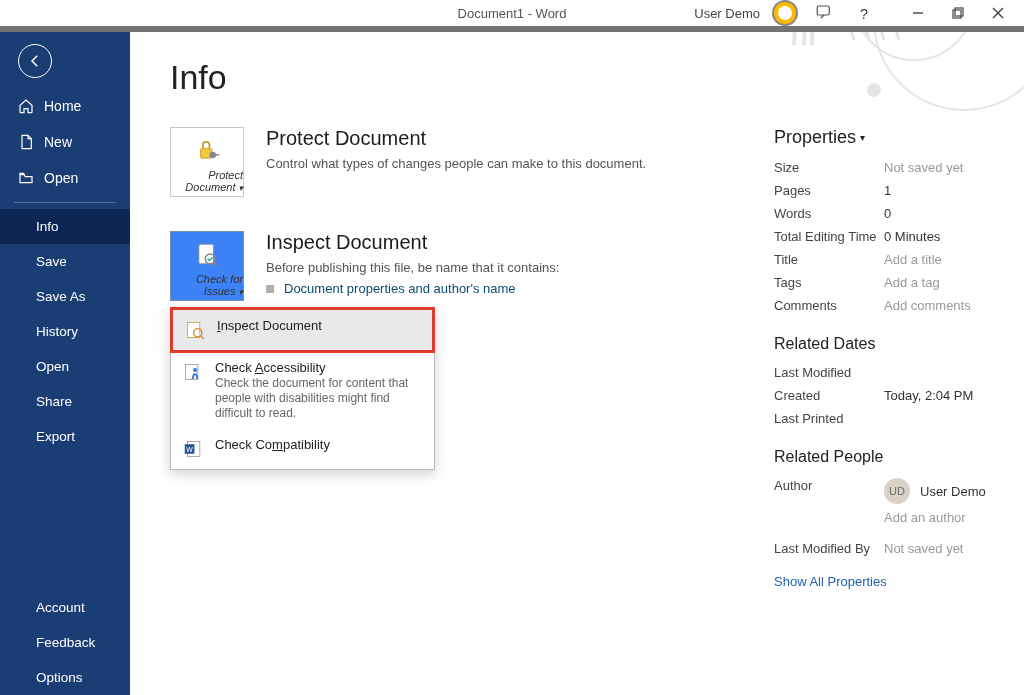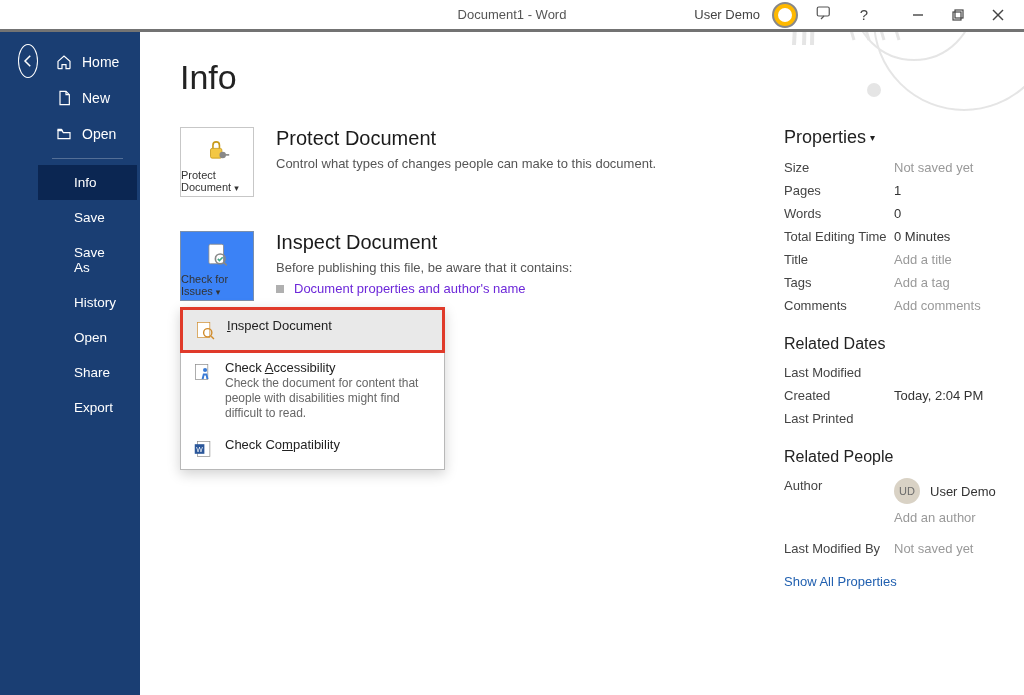--- a/index.html
+++ b/index.html
@@ -13,21 +13,21 @@
     overflow: hidden;
     position: relative;
   }
   .titlebar {
     height: 32px;
     display: flex;
     align-items: center;
     justify-content: space-between;
     padding: 0 6px 0 0;
     background: #fff;
-    border-bottom: 3px solid #737373;
+    border-bottom: 6px solid #737373;
     position: relative;
     z-index: 10;
   }
   .titlebar .center {
     position: absolute;
     left: 0; right: 0;
     text-align: center;
     color: #555;
     font-size: 13px;
   }
@@ -48,25 +48,25 @@
     width: 26px; height: 26px; border-radius: 50%;
     background: #ffb900; display: flex; align-items: center; justify-content: center;
     border: 2px solid #888;
   }
   .avatar-inner { width: 14px; height: 14px; border-radius: 50%; background: #fff; }
   .user-label { color: #444; font-size: 13px; }
   .titlebar .icon-btn { width: 28px; text-align: center; color: #444; }
 
   .layout { display: flex; height: calc(100% - 32px); }
   .sidebar {
-    width: 140px;
+    width: 130px;
     background: #1a3e73;
     color: #fff;
     display: flex;
-    flex-direction: row;
+    flex-direction: column;
     padding-top: 12px;
   }
   .sidebar .back {
     width: 34px; height: 34px; border: 1.5px solid #fff; border-radius: 50%;
     display: flex; align-items: center; justify-content: center;
     margin: 0 0 10px 18px; color: #fff;
   }
   .sidebar .nav { display: flex; flex-direction: column; }
   .sidebar .nav-item {
     display: flex; align-items: center; gap: 10px;
@@ -97,26 +97,26 @@
   .actions-col { flex: 0 0 auto; width: 560px; }
   .section { display: flex; gap: 22px; margin-bottom: 34px; position: relative; }
   .tile-btn {
     width: 74px; height: 70px;
     border: 1px solid #c7c7c7; background: #fff;
     display: flex; flex-direction: column; align-items: center; justify-content: center;
     gap: 4px; font-size: 11px; color: #333;
     padding-top: 6px;
   }
   .tile-btn.active { background: #3b82f6; border-color: #7a8fac; }
-  .tile-label { text-align: left; line-height: 1.1; }
+  .tile-label { text-align: right; line-height: 1.1; font-style: italic; }
   .tile-caret { font-size: 9px; margin-left: 3px; }
   .section h2 { font-size: 20px; font-weight: 400; color: #1b1b1b; margin-bottom: 6px; }
   .section-body { flex: 1; }
   .section-body .desc { color: #555; font-size: 13px; margin-bottom: 6px; }
-  .bullet-line { display: flex; gap: 10px; color: #6d28d9; font-size: 13px; margin-top: 4px; }
+  .bullet-line { display: flex; gap: 10px; color: #0c4a6e; font-size: 13px; margin-top: 4px; }
   .bullet-box { width: 8px; height: 8px; background: #b0b0b0; margin-top: 4px; flex-shrink: 0; }
 
   .dropdown {
     position: absolute; left: 0; top: 76px;
     width: 265px;
     background: #fff;
     border: 1px solid #b8b8b8;
     box-shadow: 0 4px 12px rgba(0,0,0,0.18);
     z-index: 50;
   }
@@ -306,21 +306,21 @@
                 <rect x="6" y="4" width="18" height="24" rx="2" fill="#fff" stroke="#888"></rect>
                 <circle cx="20" cy="22" r="6" fill="none" stroke="#888" stroke-width="2"></circle>
                 <path d="M24 26l4 4" stroke="#888" stroke-width="2"></path>
                 <path d="M17 22l2 2 4-4" stroke="#4a8" stroke-width="2" fill="none"></path>
               </svg>
             </span>
             <span class="tile-label"><span>Check for Issues</span><span class="tile-caret">▾</span></span>
           </div>
           <div class="section-body">
             <h2>Inspect Document</h2>
-            <div class="desc">Before publishing this file, be aware that it contains:</div>
+            <div class="desc">Before publishing this file, be name that it contains:</div>
             <div class="bullet-line">
               <span class="bullet-box"></span>
               <span>Document properties and author's name</span>
             </div>
           </div>
 
           <div class="dropdown">
             <div class="menu-item highlight">
               <span class="menu-icon">
                 <svg width="22" height="22" viewBox="0 0 32 32">

